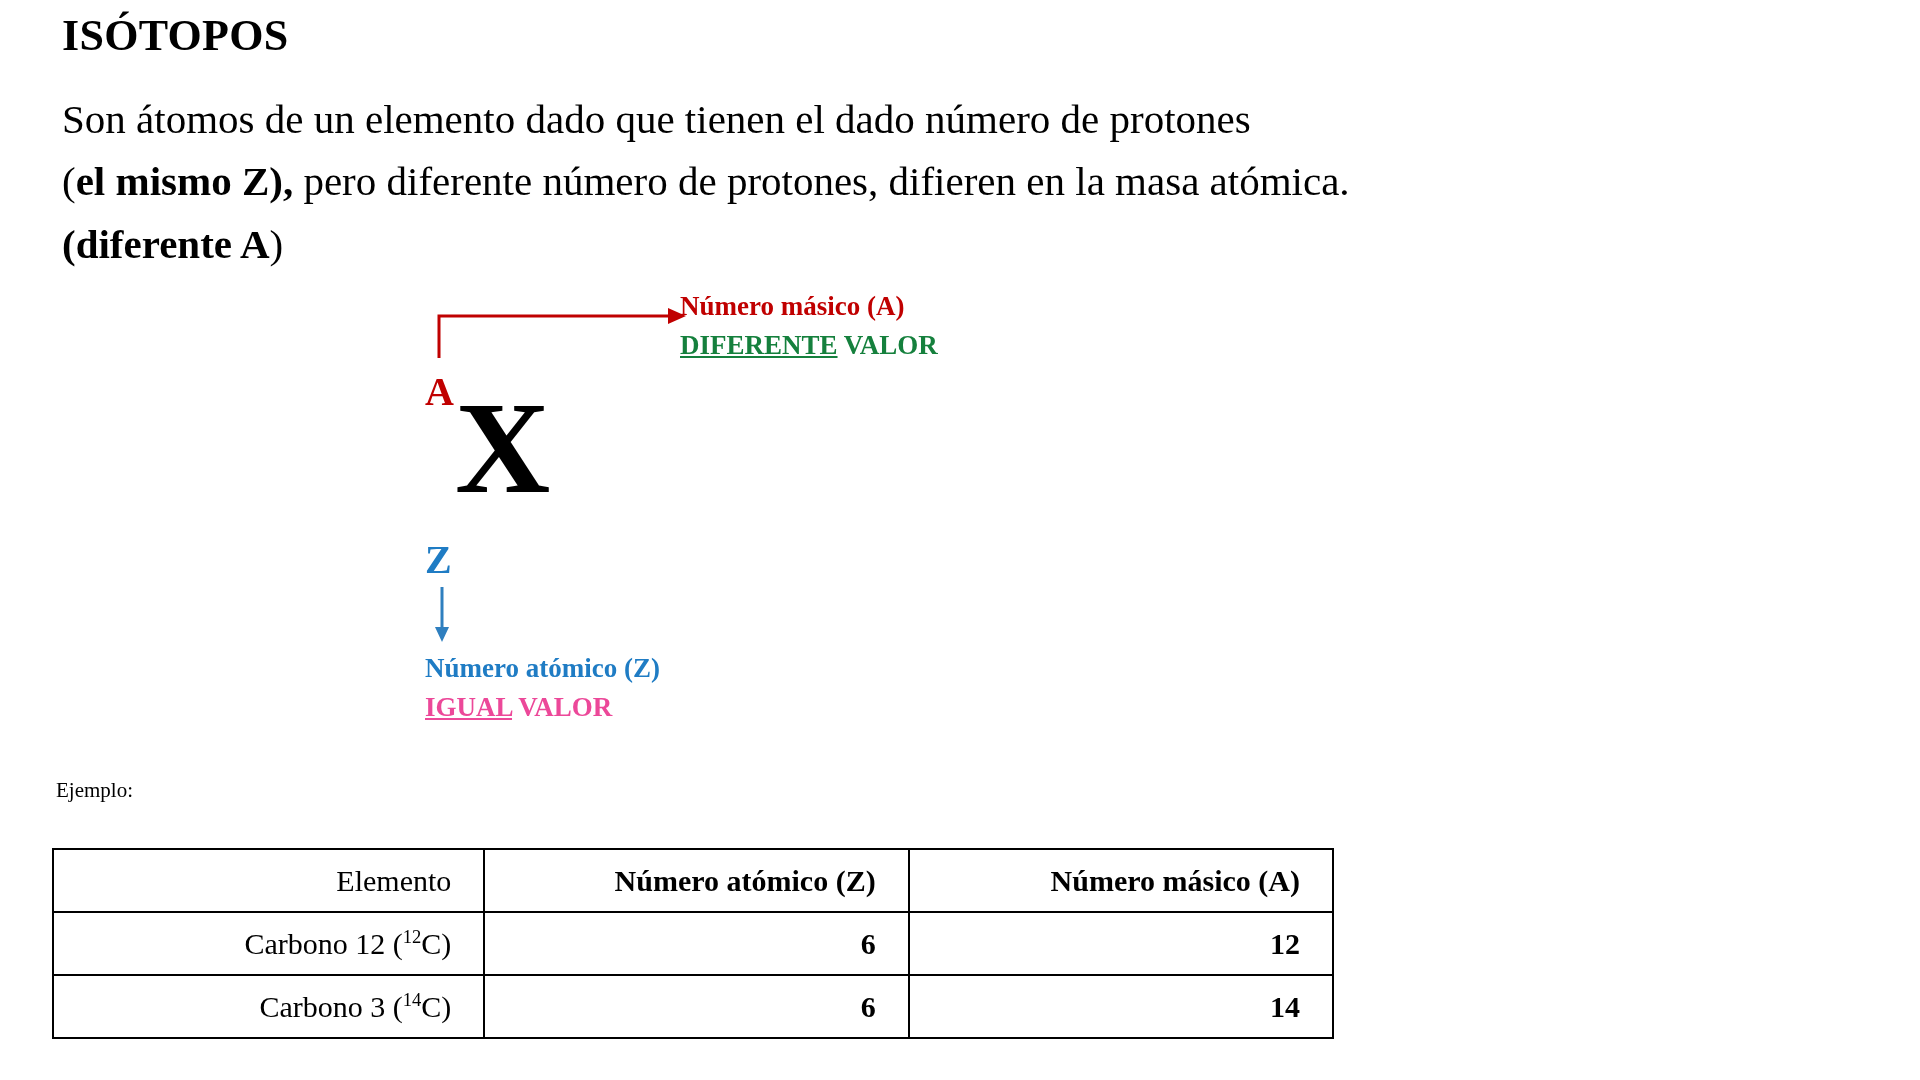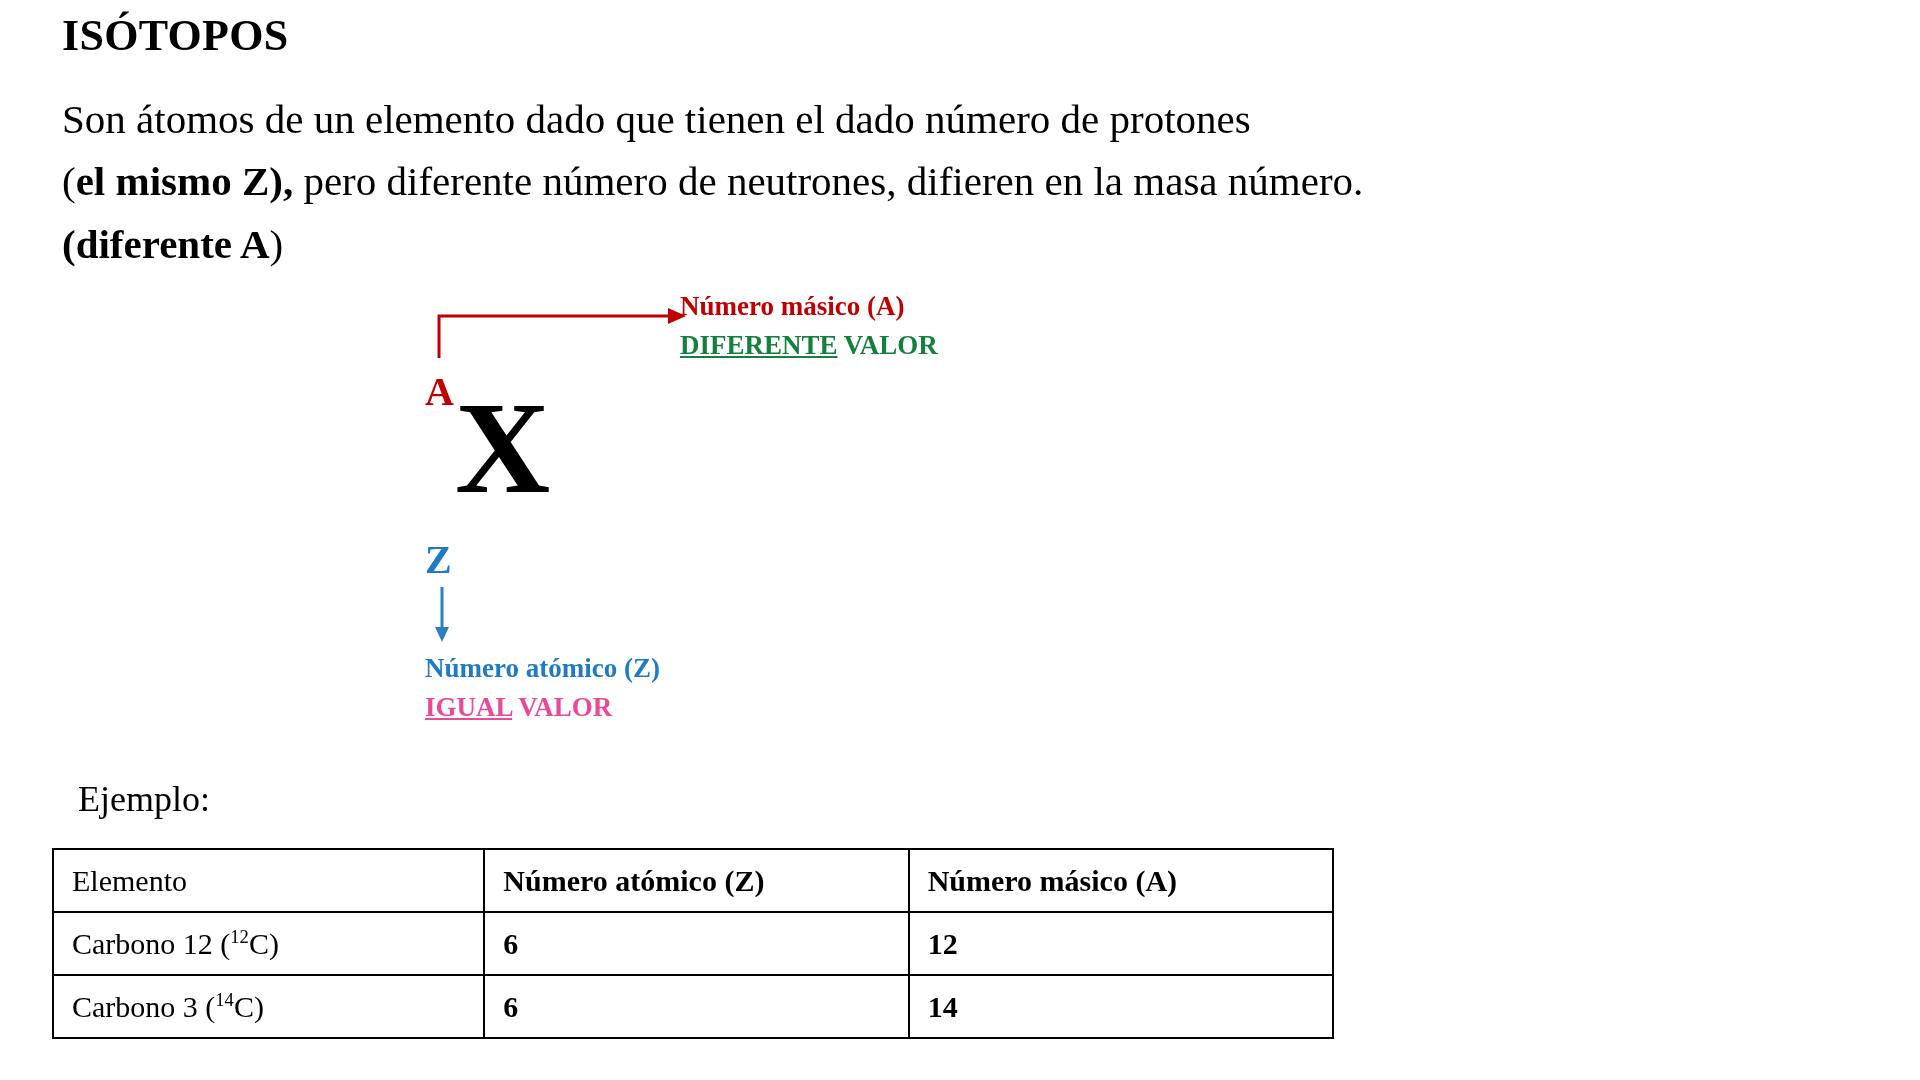--- a/index.html
+++ b/index.html
@@ -116,37 +116,37 @@
     font-size: 27px;
     font-weight: bold;
     color: #ec4899;
     line-height: 1.35;
   }
   .u { text-decoration: underline; }
 
   
   .example-label {
     position: absolute;
-    left: 78px;
+    left: 56px;
     top: 778px;
-    font-size: 36px;
+    font-size: 21px;
   }
 
   table.iso {
     position: absolute;
     left: 52px;
     top: 848px;
     width: 1282px;
     border-collapse: collapse;
     font-size: 30px;
   }
   table.iso td, table.iso th {
     border: 2px solid #000000;
-    padding: 7px 18px;
-    text-align: left;
+    padding: 7px 32px;
+    text-align: right;
     vertical-align: middle;
     height: 47px;
     font-weight: normal;
   }
   table.iso th.hdr-elem { font-weight: normal; }
   table.iso th.hdr-bold { font-weight: bold; }
   table.iso td.val { font-weight: bold; }
   table.iso col.c1 { width: 432px; }
   table.iso col.c2 { width: 425px; }
   table.iso col.c3 { width: 425px; }
@@ -154,21 +154,21 @@
 </style>
 </head>
 <body>
 
 <div class="slide">
 
   <div class="title">ISÓTOPOS</div>
 
   <div class="paragraph">
     <span>Son átomos de un elemento dado que tienen el dado número de protones</span><br>
-    <span>(</span><b>el mismo Z),</b><span> pero diferente número de neutrones, difieren en la masa número.</span><br>
+    <span>(</span><b>el mismo Z),</b><span> pero diferente número de protones, difieren en la masa atómica.</span><br>
     <b>(diferente A</b><span>)</span>
   </div>
 
   <div>
 
     <svg class="red-arrow" width="270" height="60" viewBox="0 0 270 60">
       <path d="M3,58 L3,16 L232,16" fill="none" stroke="#c00000" stroke-width="3"></path>
       <path d="M232,8 L250,16 L232,24 Z" fill="#c00000"></path>
     </svg>
 

